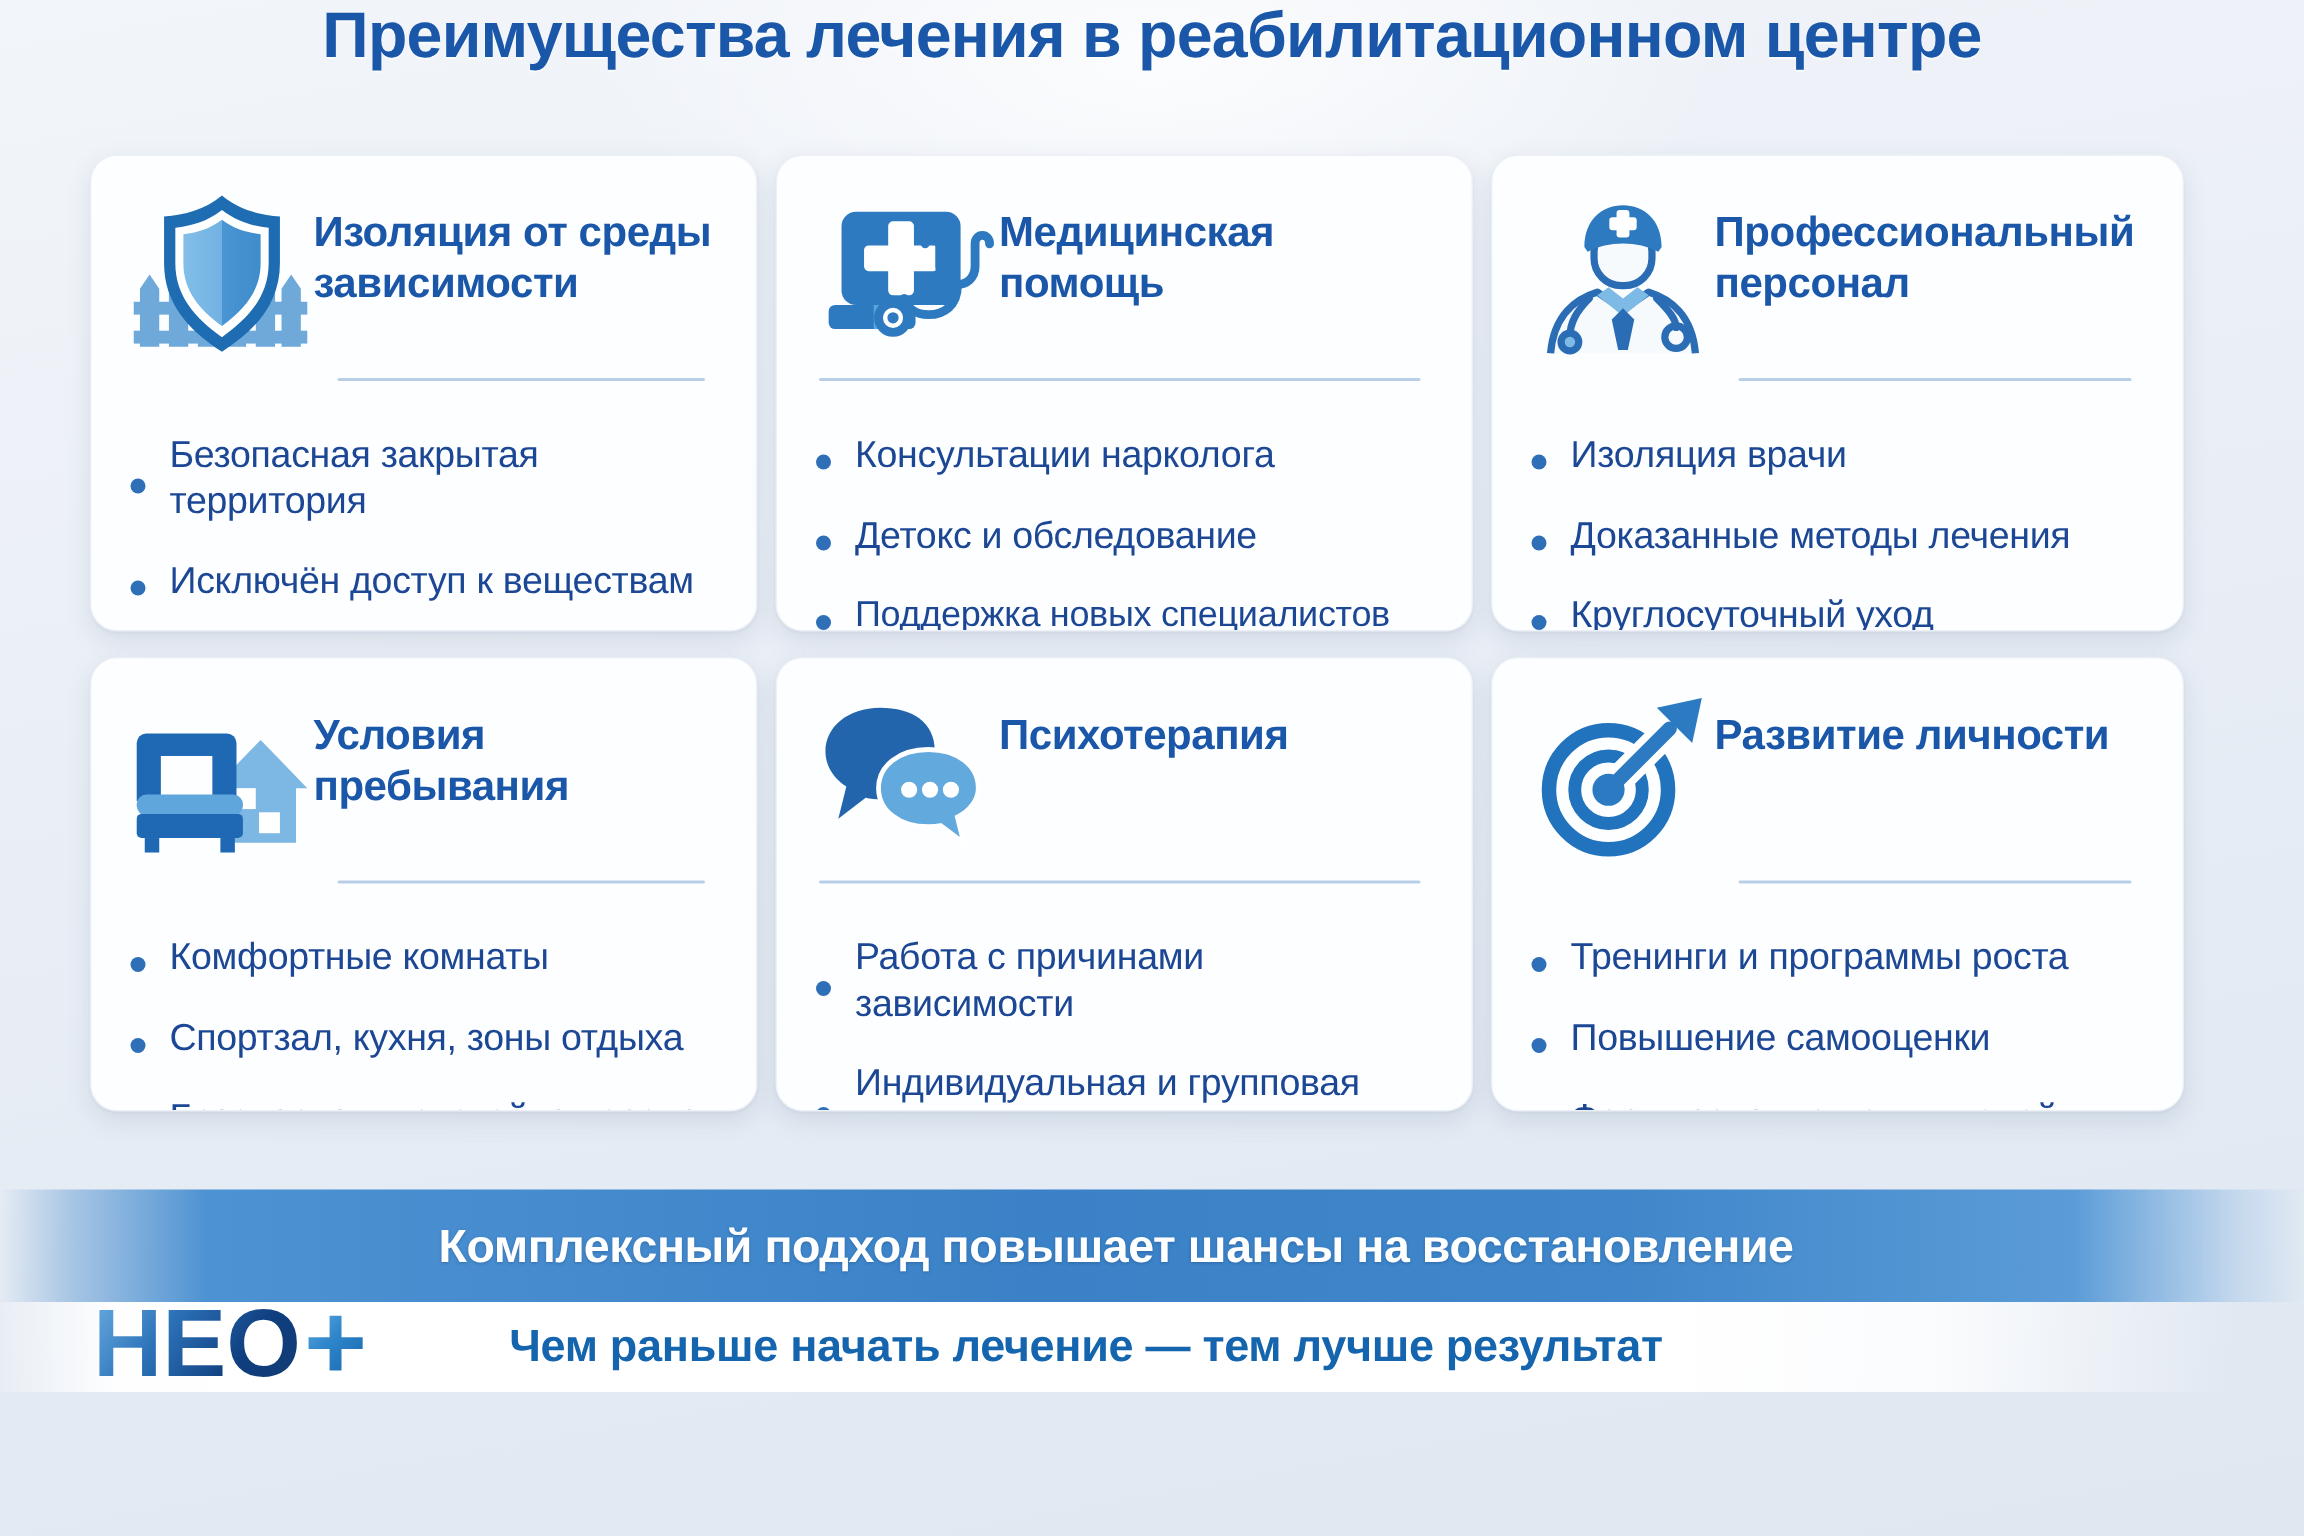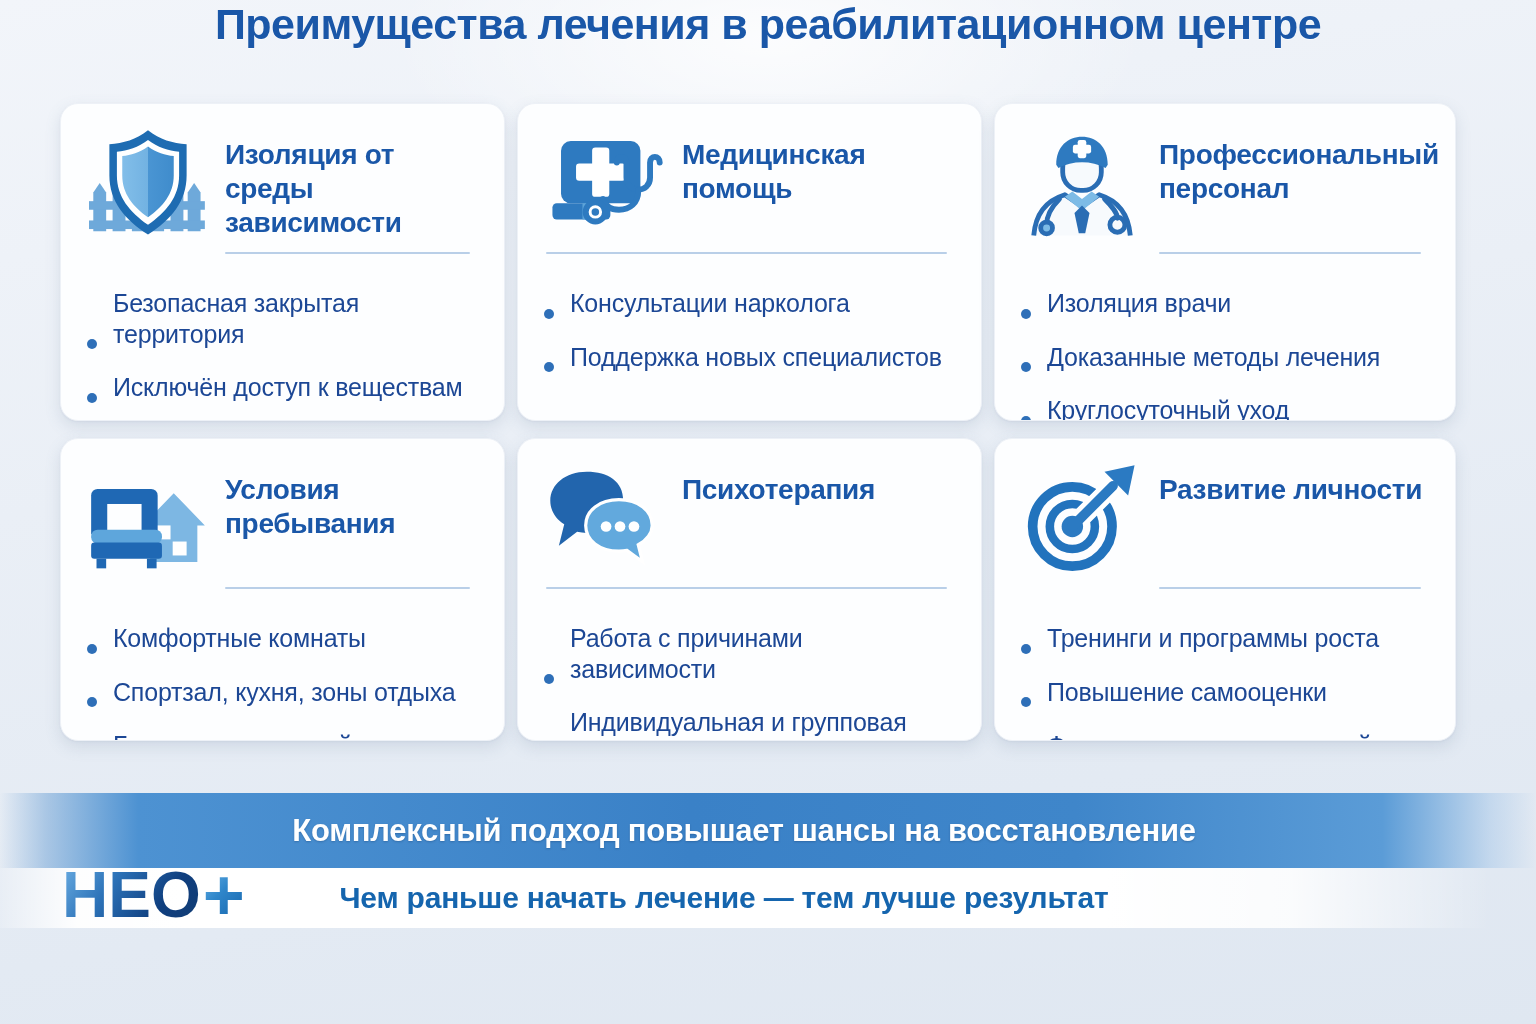--- a/index.html
+++ b/index.html
@@ -26,31 +26,31 @@
   .cards-grid{
     margin:54px 80px 0 60px;
     display:grid;grid-template-columns:445fr 465fr 462fr;grid-template-rows:318px 303px;
     column-gap:12px;row-gap:17px;position:relative;
   }
   .card{
     background:var(--card_bg);border-radius:18px;border:1px solid #edf1f7;
     box-shadow:0 6px 16px rgba(96,118,148,.16),0 1px 2px rgba(96,118,148,.08);
     padding:24px 28px 20px 26px;overflow:hidden;
   }
-  .card-header{display:flex;gap:16px;height:118px;}
+  .card-header{display:flex;height:118px;}
   .icon-wrap{flex:0 0 122px;display:flex;align-items:flex-start;justify-content:center;}
   .icon-wrap svg{width:118px;height:112px;}
   .card-title{
     font-size:28px;line-height:1.22;font-weight:700;color:var(--title);
     margin-top:10px;letter-spacing:-.3px;
   }
   .card-divider{height:2px;background:var(--divider);margin:6px 6px 0 138px;border-radius:1px;}
   .card.divider-full .card-divider{margin-left:2px;}
   .bullets{list-style:none;margin-top:34px;}
-  .bullets li{display:flex;align-items:flex-end;gap:16px;margin-bottom:23px;
+  .bullets li{display:flex;align-items:center;gap:16px;margin-bottom:23px;
     font-size:25px;line-height:1.22;color:var(--text);letter-spacing:-.2px;}
   .dot{flex:0 0 10px;width:10px;height:10px;border-radius:50%;background:var(--accent);margin-top:10px;}
   .card:nth-child(5) .bullets li:nth-child(3){font-size:22px;}
   .card:nth-child(2) .bullets li:nth-child(3){font-size:24px;}
 
   .banner{
     margin-top:52px;height:75px;display:flex;align-items:center;justify-content:center;
     background:linear-gradient(90deg,rgba(140,180,225,0) 0%,rgba(120,168,216,.55) 3%,
       #4d92d2 9%,var(--banner_fill) 45%,#3f86ca 70%,#5b9cd7 90%,rgba(150,190,230,.4) 97%,rgba(150,190,230,0) 100%);
   }
@@ -149,20 +149,24 @@
       <h2 class="card-title">Медицинская помощь</h2>
     </div>
     <div class="card-divider"></div>
     <ul class="bullets">
       <li>
           <span class="dot"></span>
           <span>Консультации нарколога</span>
         </li>
       <li>
           <span class="dot"></span>
+          <span>Детокс и обследование</span>
+        </li>
+      <li>
+          <span class="dot"></span>
           <span>Поддержка новых специалистов</span>
         </li>
     </ul>
   </section>
 
   <section class="card">
     <div class="card-header">
       <div class="icon-wrap">
         <svg viewBox="0 0 110 100" aria-hidden="true">
           <path d="M10 98 c2 -24 16 -34 29 -38 l16 11 16 -11 c13 4 27 14 29 38" fill="#f7fafd" stroke="#2a6db4" stroke-width="4.5" stroke-linejoin="round" fill-rule="evenodd"></path>

